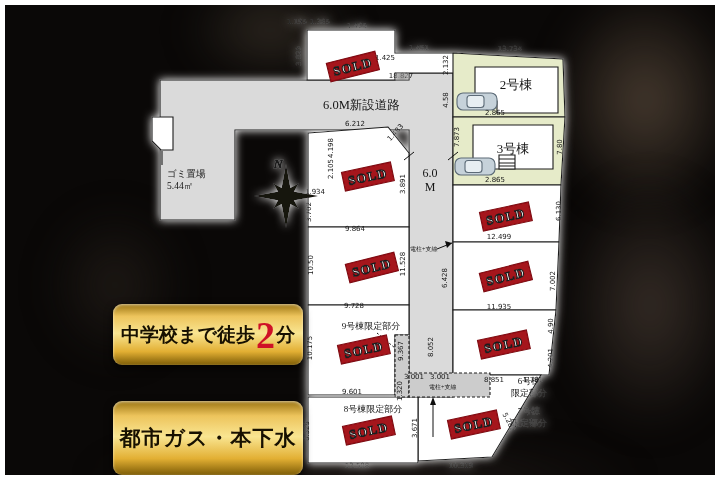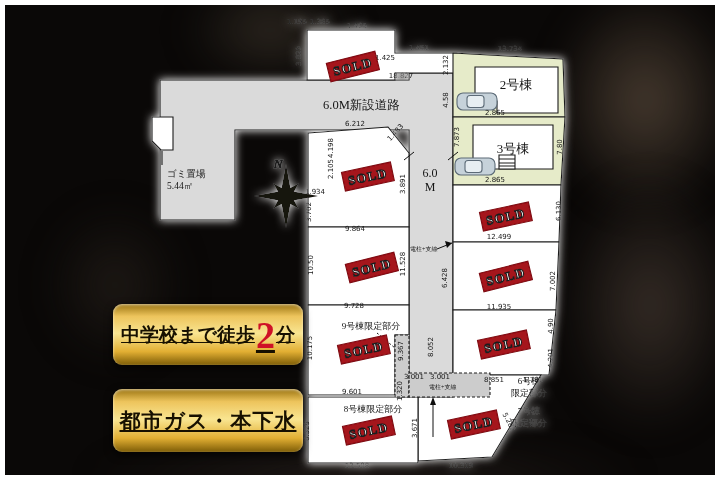--- a/index.html
+++ b/index.html
@@ -12,23 +12,23 @@
   .b4{left:80px;top:430px;width:560px;height:90px;background:radial-gradient(closest-side,#221c19,rgba(0,0,0,0));}
   .b5{left:40px;top:200px;width:140px;height:160px;background:radial-gradient(closest-side,#1e1915,rgba(0,0,0,0));}
   svg{position:absolute;left:0;top:0;}
   svg text{user-select:none;}
   .dim{font:7px "DejaVu Sans",sans-serif;fill:#161616;text-anchor:middle;}
   .jp{font-family:"Liberation Serif","DejaVu Serif",serif;fill:#141414;}
   .soldtx{font:bold 12.5px "Liberation Serif",serif;fill:#fff;letter-spacing:1.5px;text-anchor:middle;}
   .badge{position:absolute;left:108px;width:190px;border-radius:9px;display:flex;align-items:center;
          justify-content:center;box-shadow:0 3px 8px rgba(0,0,0,.75), inset 0 1px 3px rgba(255,255,255,.6);
          background:linear-gradient(180deg,#9a7310 0%,#edc45c 20%,#f9e591 48%,#e2af33 78%,#7d5c06 100%);
-         font-family:"Liberation Serif","DejaVu Serif",serif;font-weight:bold;color:#171000;text-decoration:underline;}
+         font-family:"Liberation Serif","DejaVu Serif",serif;font-weight:bold;color:#171000;}
   .badge1{top:299px;height:61px;}
-  .badge2{top:384px;height:63px;font-size:21px;letter-spacing:1px;}
+  .badge2{top:396px;height:74px;font-size:21px;letter-spacing:1px;}
   .badge1 .pre,.badge1 .suf{font-size:19px;}
   .badge1 .big{font-size:38px;color:#cf1126;line-height:1;margin:0 1px;}
 </style>
 </head>
 <body>
 
 <div id="stage">
   <div class="blob b1"></div>
   <div class="blob b2"></div>
   <div class="blob b3"></div>

